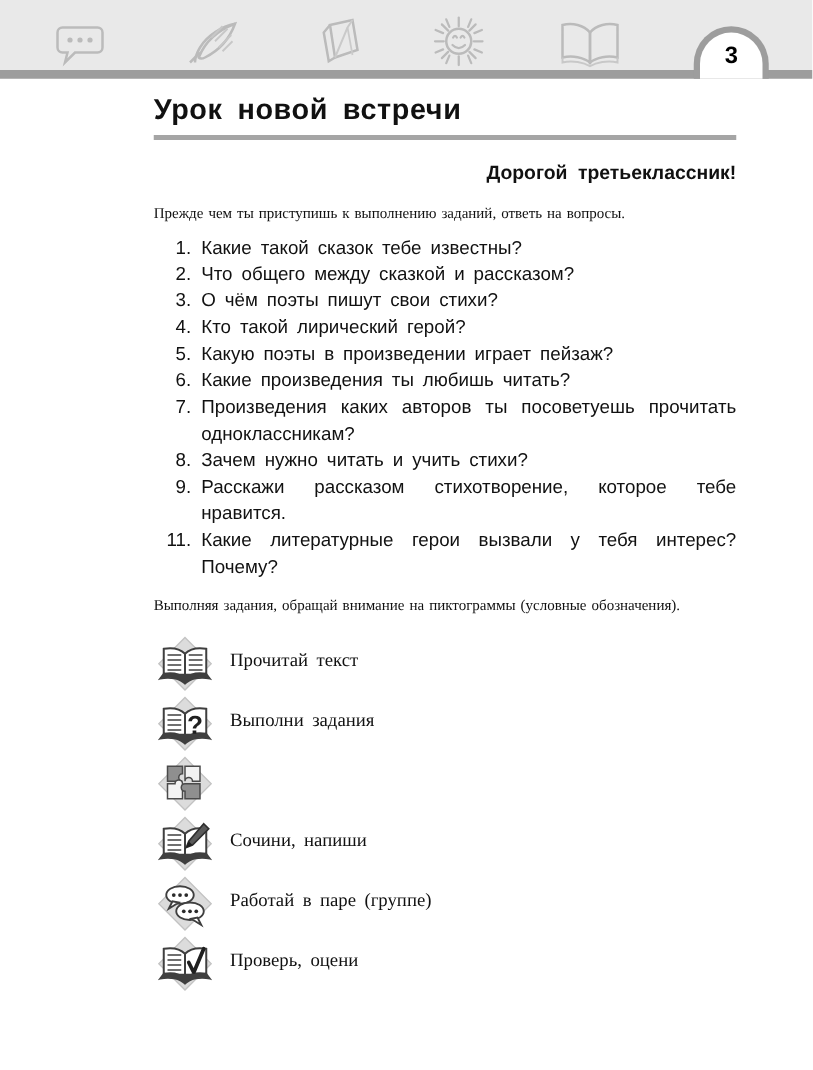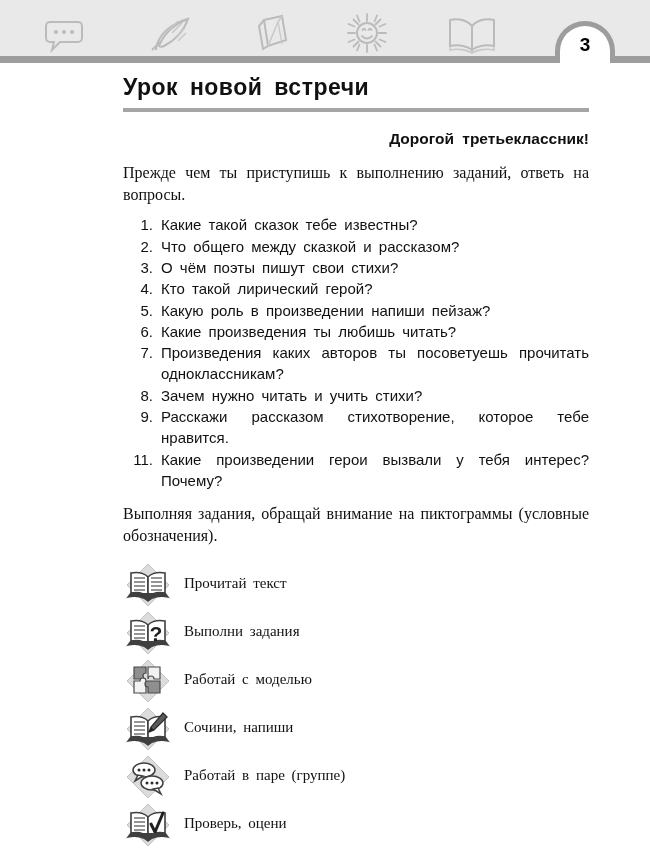--- a/index.html
+++ b/index.html
@@ -110,21 +110,21 @@
     font-weight: bold;
     font-size: 15.5px;
     text-align: right;
     word-spacing: 4px;
     margin: 0 0 14px 0;
     color: #111;
   }
 
   .intro, .pictogram-intro {
     font-family: "Liberation Serif", serif;
-    font-size: 16px;
+    font-size: 12px;
     line-height: 1.34;
     text-align: justify;
     text-align-last: left;
     word-spacing: 1px;
     margin: 0;
     color: #111;
   }
   .pictogram-intro { margin-top: 12px; }
 
   
@@ -284,41 +284,41 @@
     <li class="qitem">
       <span class="qnum">3.</span>
       <span class="qtext">О чём поэты пишут свои стихи?</span>
     </li>
     <li class="qitem">
       <span class="qnum">4.</span>
       <span class="qtext">Кто такой лирический герой?</span>
     </li>
     <li class="qitem">
       <span class="qnum">5.</span>
-      <span class="qtext">Какую роль в произведении напиши пейзаж?</span>
+      <span class="qtext">Какую поэты в произведении играет пейзаж?</span>
     </li>
     <li class="qitem">
       <span class="qnum">6.</span>
       <span class="qtext">Какие произведения ты любишь читать?</span>
     </li>
     <li class="qitem">
       <span class="qnum">7.</span>
       <span class="qtext jst">Произведения каких авторов ты посоветуешь прочитать одноклассникам?</span>
     </li>
     <li class="qitem">
       <span class="qnum">8.</span>
       <span class="qtext">Зачем нужно читать и учить стихи?</span>
     </li>
     <li class="qitem">
       <span class="qnum">9.</span>
       <span class="qtext jst">Расскажи рассказом стихотворение, которое тебе нравится.</span>
     </li>
     <li class="qitem">
       <span class="qnum">11.</span>
-      <span class="qtext jst">Какие произведении герои вызвали у тебя инте­рес? Почему?</span>
+      <span class="qtext jst">Какие литературные герои вызвали у тебя инте­рес? Почему?</span>
     </li>
   </ol>
 
   <p class="pictogram-intro">Выполняя задания, обращай внимание на пикто­граммы (условные обозначения).</p>
 
   <div class="pictograms">
 
     <div class="picto-row">
       <span class="picto-mark">
         <svg width="46" height="46" viewBox="0 0 46 46">
@@ -363,21 +363,20 @@
     <div class="picto-row">
       <span class="picto-mark">
         <svg width="46" height="46" viewBox="0 0 46 46">
           <path d="M23 2 L44 23 L23 44 L2 23 Z" fill="#dcdcdc" stroke="#c2c2c2" stroke-width="1"></path>
           <path d="M9 9 H21 V15 A3 3 0 0 0 21 21 H9 Z" fill="#8f8f8f" stroke="#4a4a4a" stroke-width="1.2"></path>
           <path d="M23 9 H35 V21 H29 A3 3 0 0 0 23 21 Z" fill="#f2f2f2" stroke="#4a4a4a" stroke-width="1.2"></path>
           <path d="M9 23 H15 A3 3 0 0 1 21 23 V35 H9 Z" fill="#f2f2f2" stroke="#4a4a4a" stroke-width="1.2"></path>
           <path d="M23 23 H35 V35 H23 V29 A3 3 0 0 1 23 23 Z" fill="#8f8f8f" stroke="#4a4a4a" stroke-width="1.2"></path>
         </svg>
       </span>
-      <span class="picto-label">Работай  с  моделью</span>
     </div>
 
     <div class="picto-row">
       <span class="picto-mark">
         <svg width="46" height="46" viewBox="0 0 46 46">
           <path d="M23 2 L44 23 L23 44 L2 23 Z" fill="#dcdcdc" stroke="#c2c2c2" stroke-width="1"></path>
           <path d="M23 15 C19 11 12 10 6 11 V31 C12 30 19 31 23 35 Z" fill="#ffffff" stroke="#3f3f3f" stroke-width="1.6"></path>
           <path d="M23 15 C27 11 34 10 40 11 V31 C34 30 27 31 23 35 Z" fill="#ffffff" stroke="#3f3f3f" stroke-width="1.6"></path>
           <g stroke="#3f3f3f" stroke-width="1.1">
             <path d="M9 16 H20"></path>

